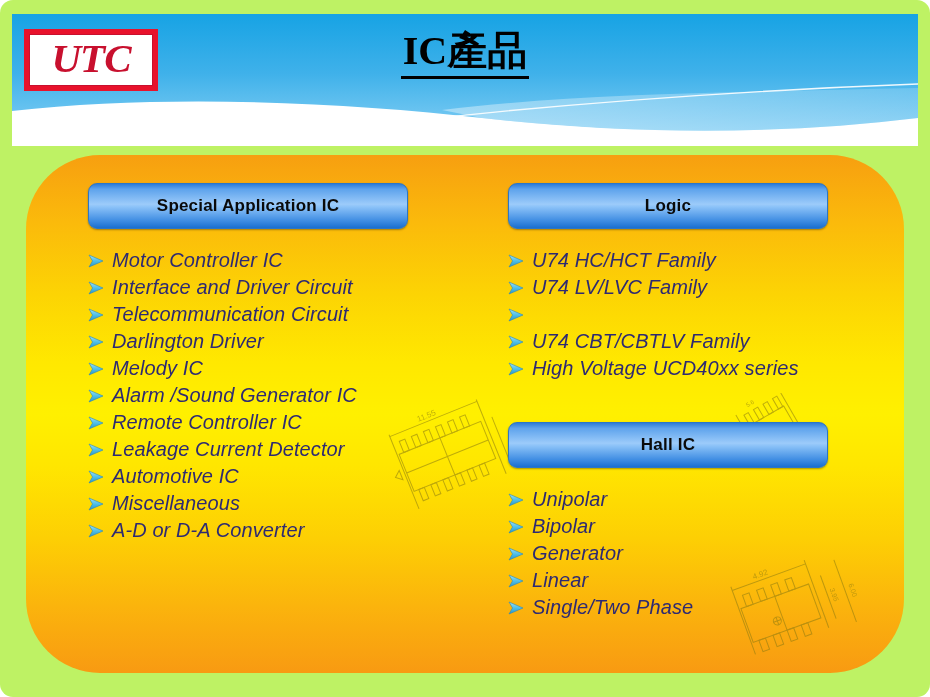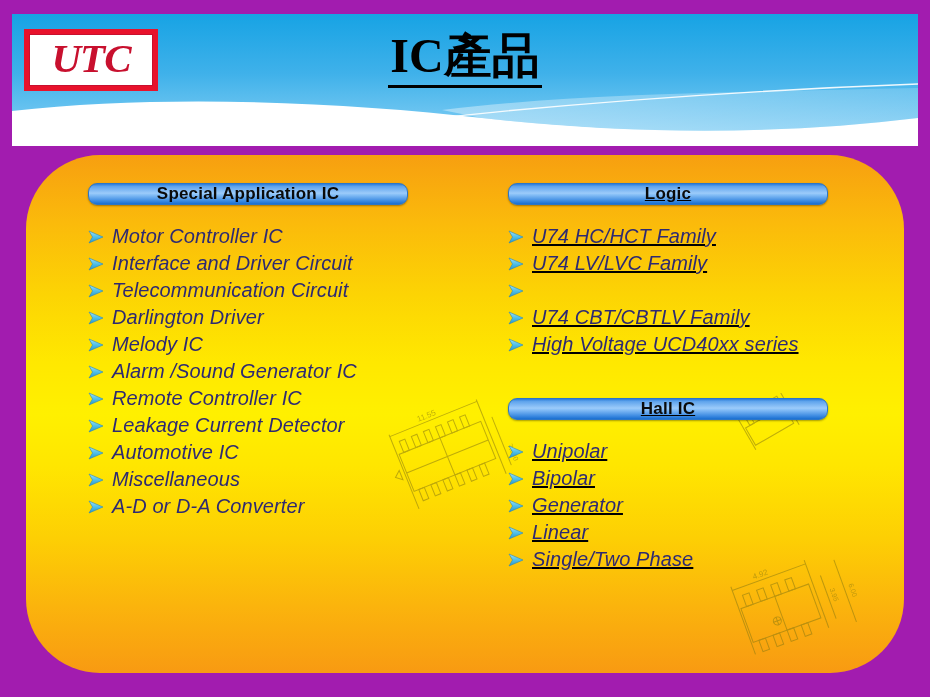--- a/index.html
+++ b/index.html
@@ -14,22 +14,23 @@
     overflow: hidden;
     position: relative;
   }
 
   
   #slide {
     position: absolute;
     left: 0; top: 0;
     width: 930px;
     height: 697px;
-    background: #a21caf;
+    background: #bef264;
     overflow: hidden;
+    border-radius: 13px;
   }
 
   
   .header-band {
     position: absolute;
     left: 12px;
     top: 14px;
     width: 906px;
     height: 132px;
     overflow: hidden;
@@ -73,21 +74,21 @@
 
   
   .slide-title {
     position: absolute;
     left: 0;
     top: 28px;
     width: 930px;
     text-align: center;
     font-family: "Liberation Serif", serif;
     font-weight: 700;
-    font-size: 48px;
+    font-size: 40px;
     color: #000000;
     line-height: 1.15;
   }
   .slide-title .tt {
     border-bottom: 3px solid #000;
     padding: 0 2px 2px 2px;
     display: inline-block;
   }
 
   
@@ -117,27 +118,27 @@
   #tech-a { left: 360px; top: 237px; }
   #tech-b { left: 700px; top: 238px; }
   #tech-c { left: 690px; top: 395px; }
 
   
   .col {
     position: absolute;
     top: 0;
   }
   #col-left  { left: 62px;  width: 360px; }
-  #col-right { left: 482px; width: 360px; text-decoration: underline; }
+  #col-right { left: 482px; width: 360px; }
 
   
   .sec-head {
     position: relative;
     width: 320px;
-    height: 22px;
+    height: 46px;
     border-radius: 9px;
     background: linear-gradient(to bottom,
         #2D7CD8 0%,
         #5EA3EC 12%,
         #9CCBFA 46%,
         #8BC2F8 52%,
         #3E8CE2 84%,
         #1A6FD0 100%);
     border: 1px solid #2C76C6;
     box-shadow: 0 1px 2px rgba(0,0,0,0.35);

